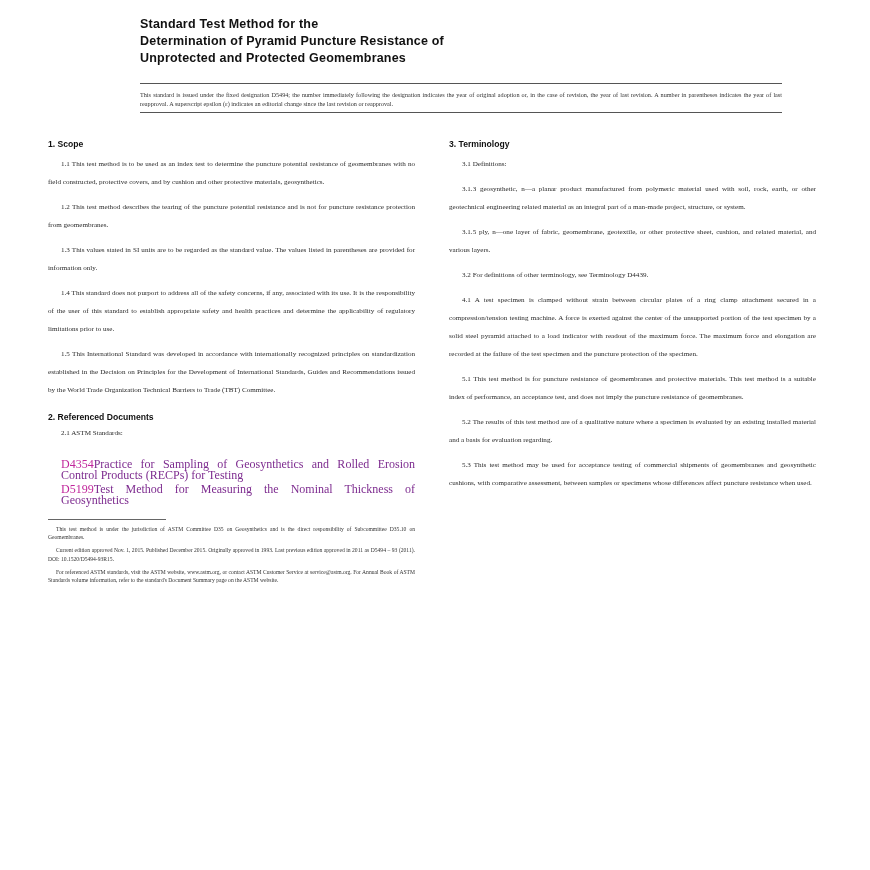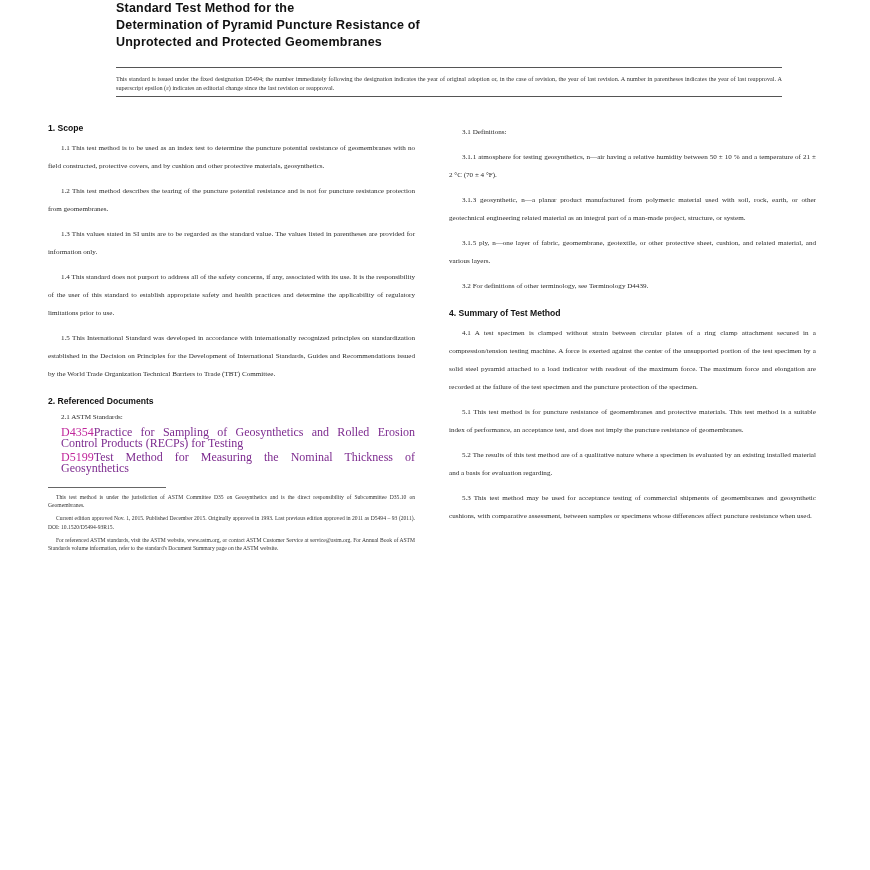--- a/index.html
+++ b/index.html
@@ -21,22 +21,22 @@
     position: relative;
     width: 870px;
     height: 870px;
     box-sizing: border-box;
     padding: 0 48px;
     background: #fff;
   }
 
   
   .header-block {
-    padding-top: 0;
-    margin-left: 68px;
+    padding-top: 16px;
+    margin-left: 92px;
     margin-right: 40px;
   }
   .doc-title {
     font-family: "Liberation Sans", sans-serif;
     font-weight: bold;
     font-size: 12.5px;
     line-height: 17px;
     letter-spacing: 0.2px;
     color: #111;
     margin: 0 0 16px 0;
@@ -99,21 +99,21 @@
     font-size: 12px;
     line-height: 10.4px;
     text-align: justify;
     margin: 0 0 4px 0;
     padding-left: 13px;
     filter: blur(0.55px);
   }
   .ref-sub {
     font-size: 7.1px;
     line-height: 10.4px;
-    margin: 0 0 5px 0;
+    margin: 0 0 21px 0;
     padding-left: 13px;
     filter: blur(0.55px);
     color: #2a2a2a;
   }
   .lnk-purple { color: #7d2b8f; }
   .lnk-magenta{ color: #c0269b; }
 
   
   .footnote-rule {
     border-top: 1px solid #666;
@@ -180,27 +180,26 @@
       </ul>
 
       <div class="footnote-rule"></div>
       <p class="footnote">This test method is under the jurisdiction of ASTM Committee D35 on Geosynthetics and is the direct responsibility of Subcommittee D35.10 on Geomembranes.</p>
       <p class="footnote">Current edition approved Nov. 1, 2015. Published December 2015. Originally approved in 1993. Last previous edition approved in 2011 as D5494 – 93 (2011). DOI: 10.1520/D5494-93R15.</p>
       <p class="footnote">For referenced ASTM standards, visit the ASTM website, www.astm.org, or contact ASTM Customer Service at service@astm.org. For Annual Book of ASTM Standards volume information, refer to the standard's Document Summary page on the ASTM website.</p>
     </div>
 
     <div class="col">
 
+      <h2 class="sec">3. Terminology</h2>
       <p class="para">3.1 Definitions:</p>
-      <p class="para">3.1.1 atmosphere for testing geosynthetics, n—air having a relative humidity between 50 ± 10 % and a temperature of 21 ± 2 °C (70 ± 4 °F).</p>
       <p class="para">3.1.3 geosynthetic, n—a planar product manufactured from polymeric material used with soil, rock, earth, or other geotechnical engineering related material as an integral part of a man-made project, structure, or system.</p>
       <p class="para">3.1.5 ply, n—one layer of fabric, geomembrane, geotextile, or other protective sheet, cushion, and related material, and various layers.</p>
       <p class="para">3.2 For definitions of other terminology, see Terminology D4439.</p>
 
-      <h2 class="sec">4. Summary of Test Method</h2>
       <p class="para">4.1 A test specimen is clamped without strain between circular plates of a ring clamp attachment secured in a compression/tension testing machine. A force is exerted against the center of the unsupported portion of the test specimen by a solid steel pyramid attached to a load indicator with readout of the maximum force. The maximum force and elongation are recorded at the failure of the test specimen and the puncture protection of the specimen.</p>
 
       <p class="para">5.1 This test method is for puncture resistance of geomembranes and protective materials. This test method is a suitable index of performance, an acceptance test, and does not imply the puncture resistance of geomembranes.</p>
       <p class="para">5.2 The results of this test method are of a qualitative nature where a specimen is evaluated by an existing installed material and a basis for evaluation regarding.</p>
       <p class="para">5.3 This test method may be used for acceptance testing of commercial shipments of geomembranes and geosynthetic cushions, with comparative assessment, between samples or specimens whose differences affect puncture resistance when used.</p>
     </div>
   </div>
 
   <div class="bottom-fade"></div>
 </div>

